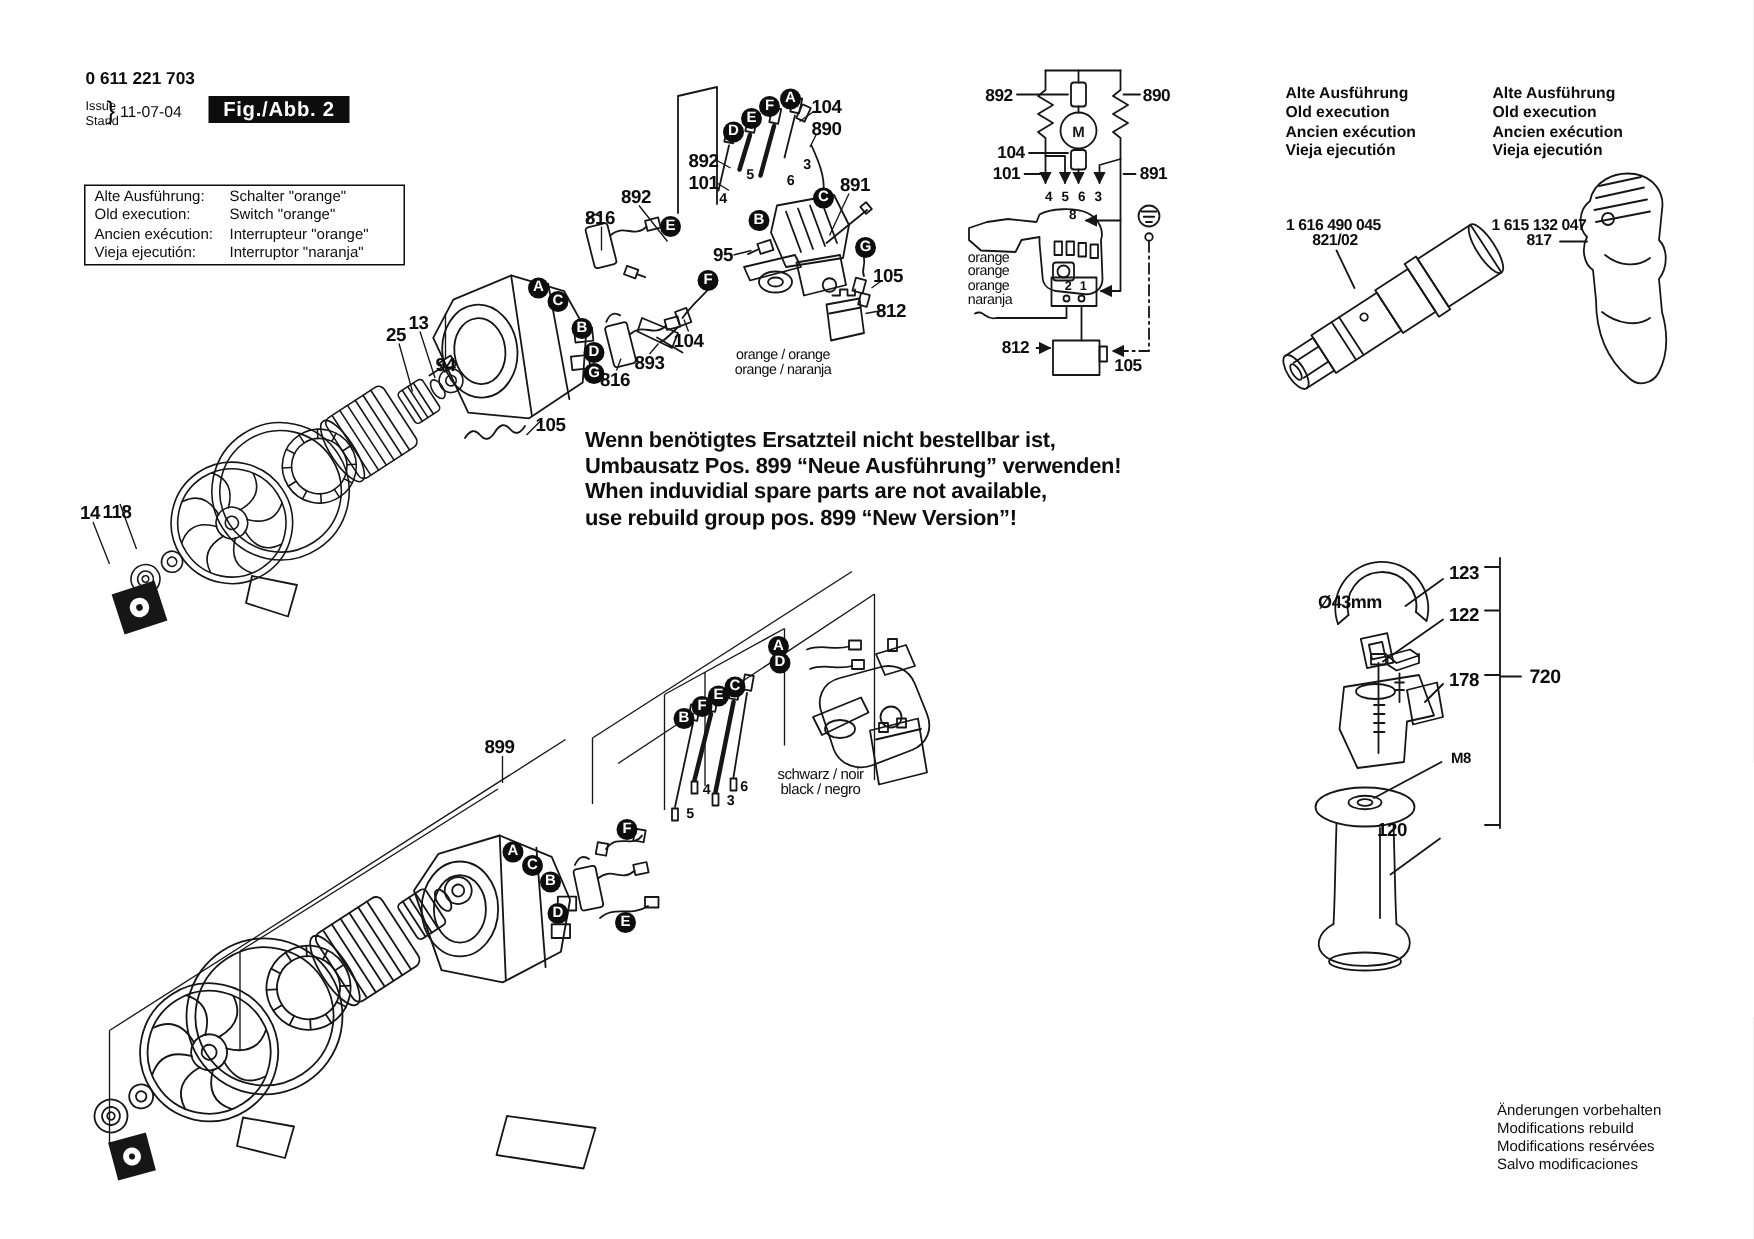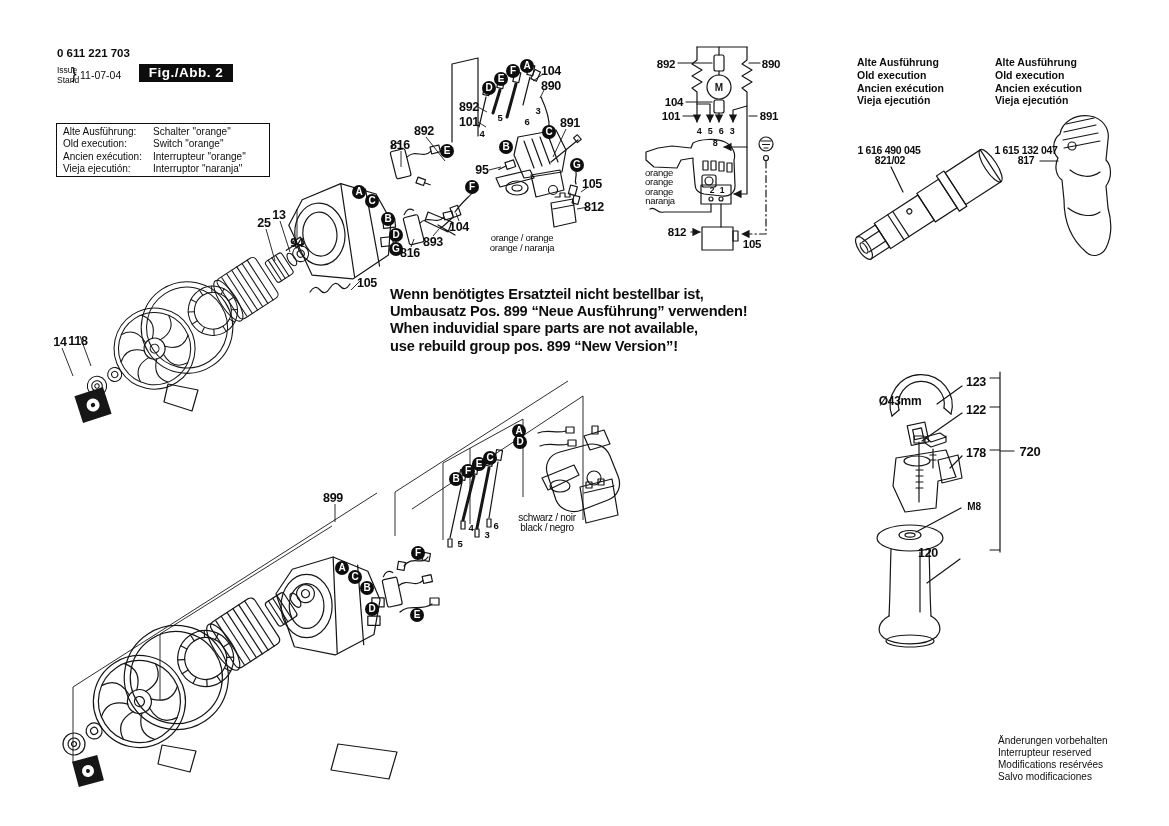--- a/index.html
+++ b/index.html
@@ -396,21 +396,21 @@
     </div>
   <div class="execblk" style="left:995px;top:56px;">
       <div>Alte Ausführung</div>
       <div>Old execution</div>
       <div>Ancien exécution</div>
       <div>Vieja ejecutión</div>
     </div>
 
   <div class="footer" id="footer-note">
       <div>Änderungen vorbehalten</div>
-      <div>Interrupteur reserved</div>
+      <div>Modifications rebuild</div>
       <div>Modifications resérvées</div>
       <div>Salvo modificaciones</div>
     </div>
 
   <div id="callouts">
       <div class="callout" style="left: 297px; top: 199px; font-size: 12.5px; font-weight: 700; margin-top: 44px;">94</div>
       <div class="callout" style="left: 279px; top: 215px; font-size: 12.5px; font-weight: 700;">13</div>
       <div class="callout" style="left: 264px; top: 223px; font-size: 12.5px; font-weight: 700;">25</div>
       <div class="callout" style="left: 78px; top: 341px; font-size: 12.5px; font-weight: 700;">118</div>
       <div class="callout" style="left: 60px; top: 342px; font-size: 12.5px; font-weight: 700;">14</div>

